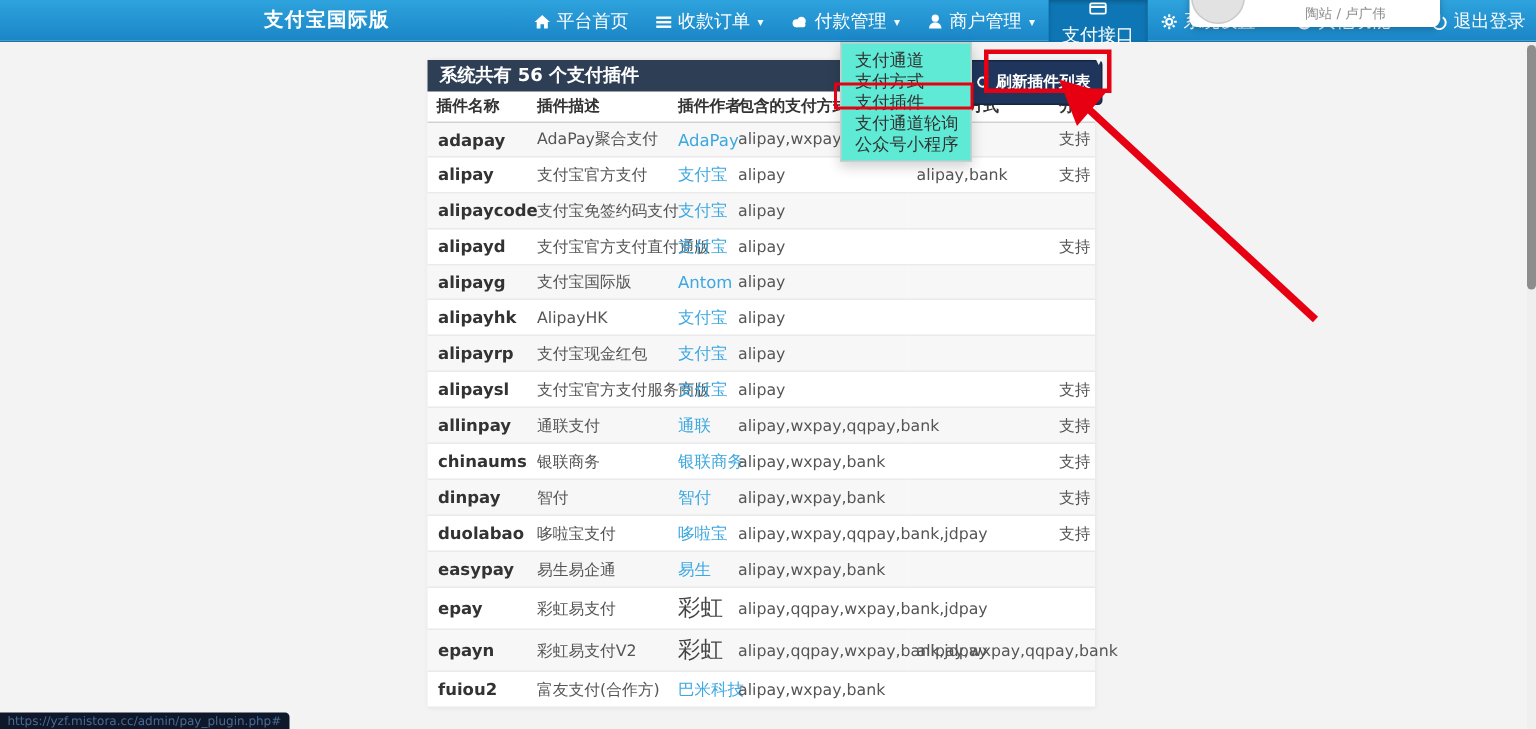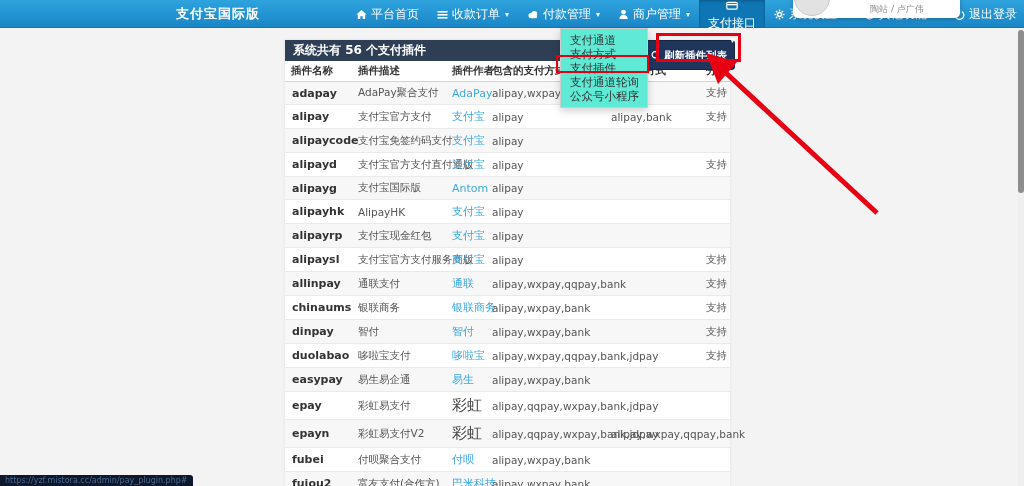--- a/index.html
+++ b/index.html
@@ -318,28 +318,20 @@
         </tr>
         <tr>
           <td class="col-name">epayn</td>
           <td>彩虹易支付V2</td>
           <td class="col-auth"><span class="plain">彩虹</span></td>
           <td>alipay,qqpay,wxpay,bank,jdpay</td>
           <td>alipay,wxpay,qqpay,bank</td>
           <td class="col-split"></td>
         </tr>
         <tr>
-          <td class="col-name">fubei</td>
-          <td>付呗聚合支付</td>
-          <td class="col-auth"><a href="#">付呗</a></td>
-          <td>alipay,wxpay,bank</td>
-          <td></td>
-          <td class="col-split"></td>
-        </tr>
-        <tr>
           <td class="col-name">fuiou2</td>
           <td>富友支付(合作方)</td>
           <td class="col-auth"><a href="#">巴米科技</a></td>
           <td>alipay,wxpay,bank</td>
           <td></td>
           <td class="col-split"></td>
         </tr>
       </tbody>
   </table>
 </div>

